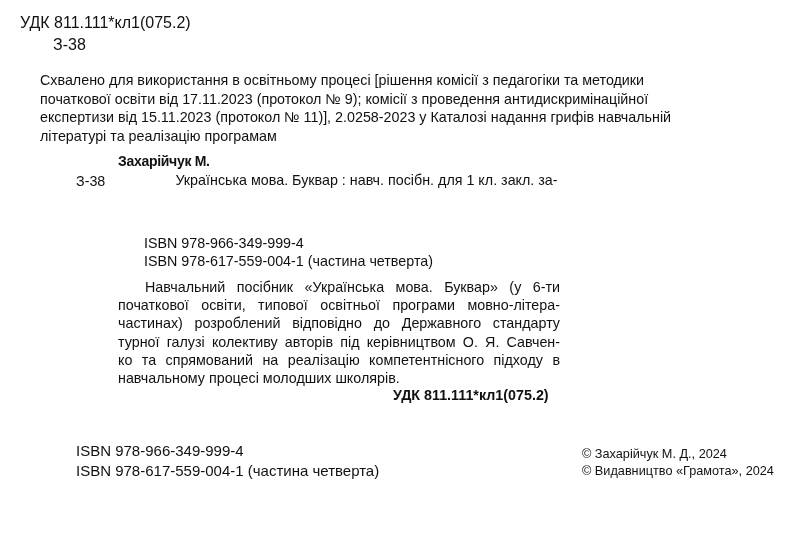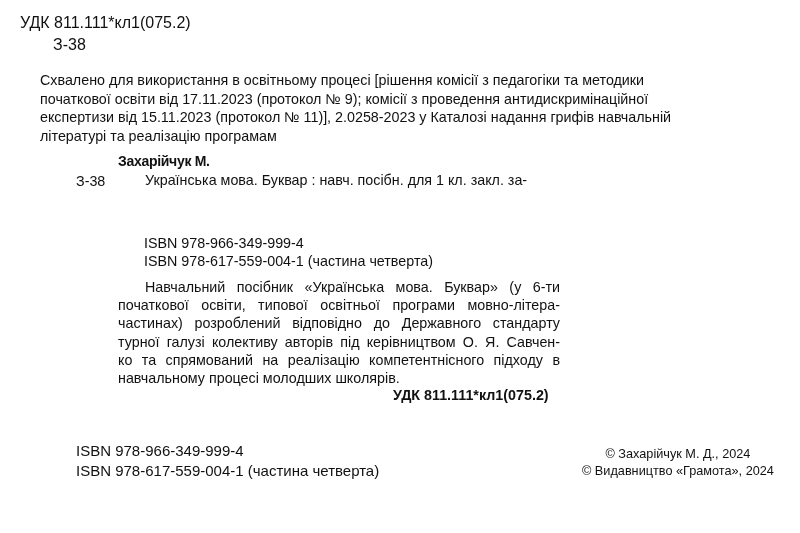--- a/index.html
+++ b/index.html
@@ -42,21 +42,21 @@
     .code-side {
       left: 76px; top: 172px;
       font-size: 14.3px; line-height: 18px;
     }
     .bib {
       left: 118px; top: 172px; width: 470px;
       font-size: 14.3px; line-height: 17.7px;
       white-space: normal;
     }
     .bib span { display: block; white-space: nowrap; }
-    .bib .indent { padding-left: 27px; }
+    .bib .indent { padding-left: 27px; text-align: center; }
 
     .isbn-block {
       left: 144px; top: 234px;
       font-size: 14.3px; line-height: 18px;
     }
     .isbn-block span { display: block; }
 
     .annot {
       left: 118px; top: 278px; width: 442px;
       font-size: 14.3px; line-height: 18.2px;
@@ -73,21 +73,21 @@
     }
 
     .isbn-bottom {
       left: 76px; top: 441px;
       font-size: 15px; line-height: 20px;
     }
     .isbn-bottom span { display: block; }
 
     .copyright {
       left: 582px; top: 446px;
-      font-size: 12.7px; line-height: 17px; text-align: center;
+      font-size: 12.7px; line-height: 17px;
     }
     .copyright span { display: block; }
   </style>
 </head>
 <body>
 
 <div class="abs udk-top">УДК 811.111*кл1(075.2)</div>
 <div class="abs code-top">З-38</div>
 
 <div class="abs approval">

